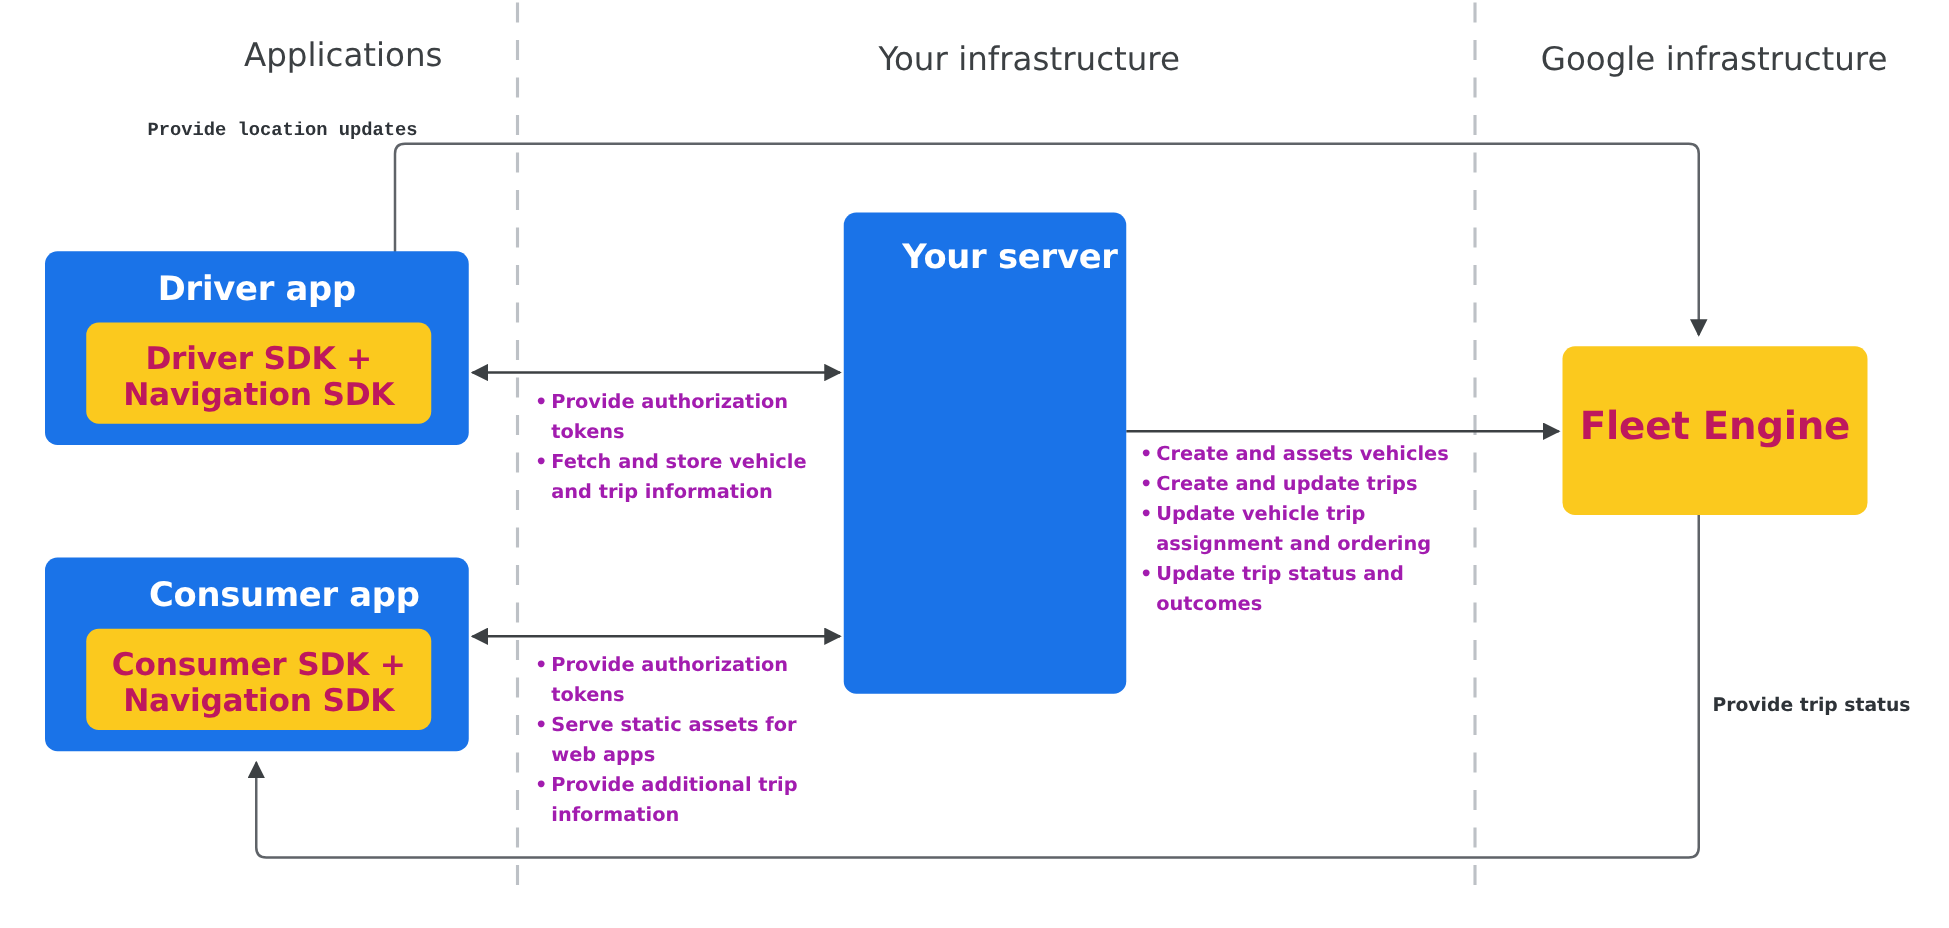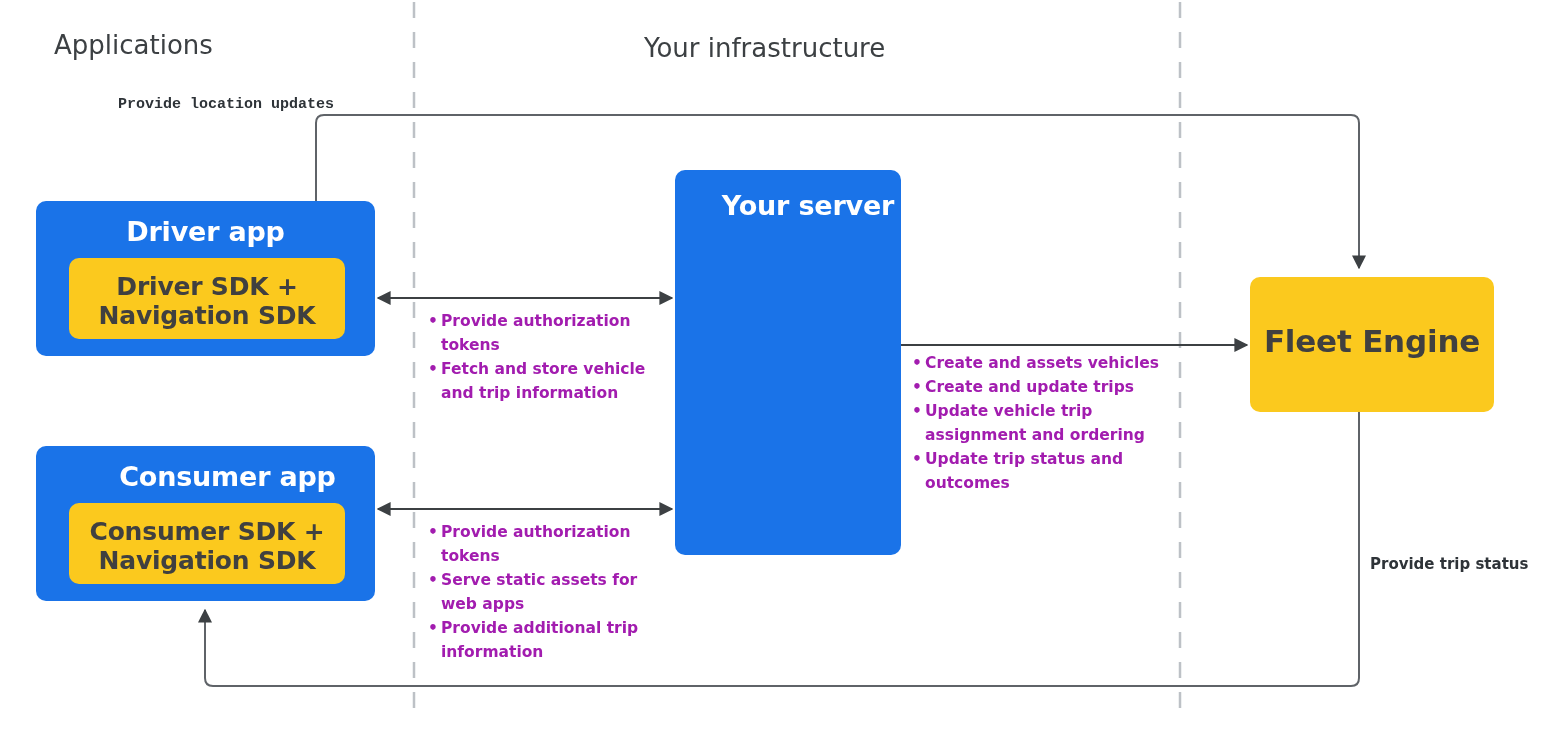--- a/index.html
+++ b/index.html
@@ -24,21 +24,21 @@
     width: 1559px;
     height: 742px;
   }
   .zone-header {
     position: absolute;
     font-family: "DejaVu Sans", sans-serif;
     font-size: 26px;
     font-weight: 400;
     color: #3c4043;
     white-space: nowrap;
-    text-align: left;
+    text-align: right;
   }
   .node {
     position: absolute;
     box-sizing: border-box;
     border-radius: 10px;
   }
   .node-blue {
     background: #1a73e8;
   }
   .node-yellow {
@@ -53,21 +53,21 @@
     font-size: 27px;
     font-weight: 700;
     font-family: "DejaVu Sans", sans-serif;
     letter-spacing: -0.2px;
   }
   .node-title-dark {
     position: absolute;
     left: 0;
     right: 0;
     text-align: center;
-    color: #404040;
+    color: #be185d;
     font-size: 25px;
     font-weight: 700;
     font-family: "DejaVu Sans", sans-serif;
     line-height: 1.16;
     letter-spacing: -0.2px;
   }
   .node-title-dark.big {
     font-size: 31px;
   }
   .edge-label {
@@ -123,20 +123,21 @@
 
     <line x1="378" y1="509" x2="672" y2="509" stroke="#3c4043" stroke-width="2" marker-start="url(#arrowStart)" marker-end="url(#arrowEnd)"></line>
 
     <line x1="901" y1="345" x2="1247" y2="345" stroke="#3c4043" stroke-width="2" marker-end="url(#arrowEnd)"></line>
   </svg>
 
   <div class="zone-header" style="left:54px; top:30px; width:300px;">Applications</div>
 
   <div class="zone-header" style="left:644px; top:33px; width:300px;">Your infrastructure</div>
 
+  <div class="zone-header" style="left:1210px; top:33px; width:300px;">Google infrastructure</div>
 
   <div class="node node-blue" style="left:36px; top:201px; width:339px; height:155px;">
     <div class="node-title-blue" style="top:15px;">Driver app</div>
   </div>
   <div class="node node-yellow" style="left:69px; top:258px; width:276px; height:81px;">
     <div class="node-title-dark" style="top:14px;">
       <span>Driver SDK +</span><br>
       <span>Navigation SDK</span>
     </div>
   </div>

